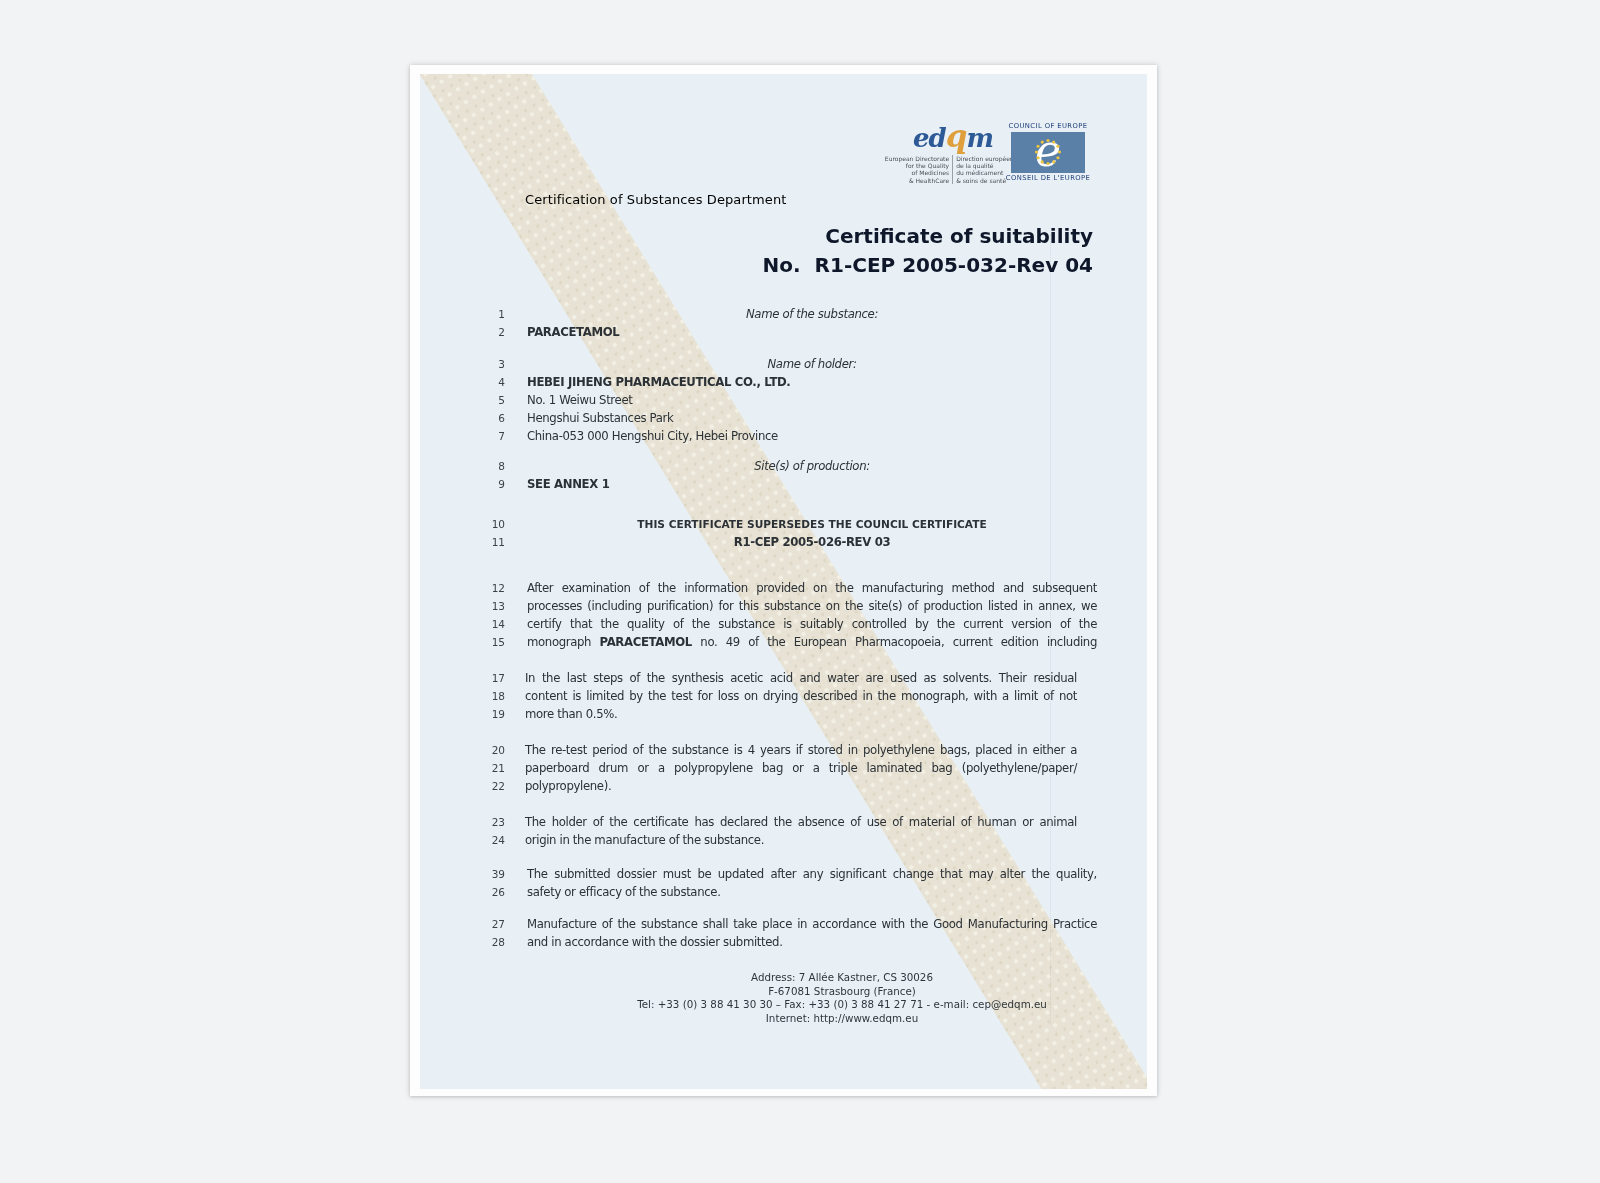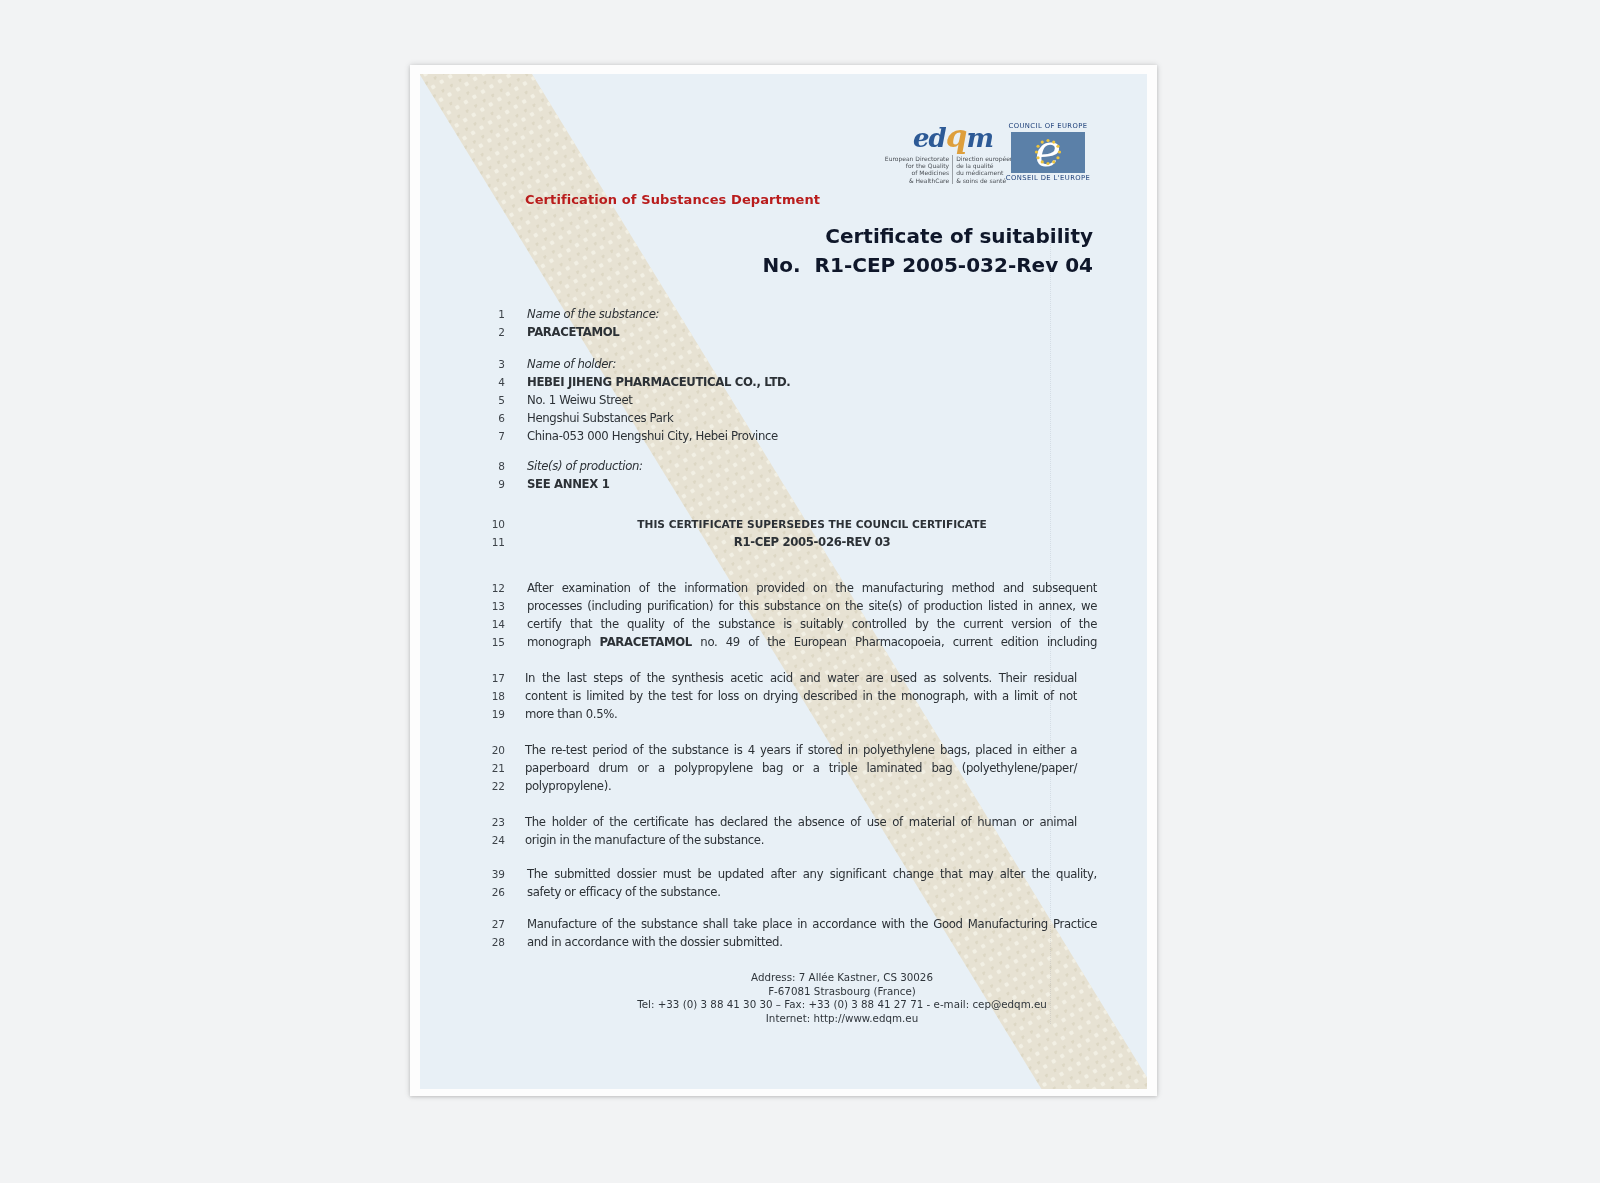--- a/index.html
+++ b/index.html
@@ -52,38 +52,38 @@
     font-size:6px;line-height:7.2px;color:#4a4f55;}
   .edqm-sub .col{white-space:nowrap;}
   .edqm-sub .l{text-align:right;border-right:1px solid #9aa0a6;padding-right:3px;}
   .edqm-sub .r{text-align:left;padding-left:3px;}
   .coe{position:absolute;left:585px;top:2px;width:86px;text-align:center;}
   .coe-top,.coe-bottom{font-size:6.8px;letter-spacing:.4px;line-height:9px;
     color:var(--coe-text,#1c3e78);white-space:nowrap;}
   .coe-square{width:74px;height:41px;margin:1px auto;display:block;background:var(--coe-blue,#5b80a8);}
 
   
-  .dept{margin:2px 0 0 105px;font-size:13px;font-weight:bold;color:#b91c1c;letter-spacing:.1px;}
+  .dept{margin:2px 0 0 105px;font-size:13px;font-weight:normal;color:#000000;letter-spacing:.1px;}
   .title1,.title2{width:566px;margin-left:107px;text-align:right;
     font-size:20px;font-weight:bold;line-height:29px;color:#0f172a;}
   .title1{margin-top:15px;}
   .title2{white-space:pre;}
 
   
   #paras{margin-top:25px;}
   .para.p1{margin-top:14px;}  .para.p2{margin-top:12px;}
   .para.p3{margin-top:22px;}  .para.p4{margin-top:28px;}
   .para.p5{margin-top:18px;}  .para.p6{margin-top:18px;}
   .para.p7{margin-top:18px;}  .para.p8{margin-top:16px;}
   .para.p9{margin-top:14px;}
   .ln{display:flex;line-height:18px;font-size:11.7px;letter-spacing:-.35px;color:#2c3136;}
   .num{flex:0 0 85px;text-align:right;font-size:10.5px;letter-spacing:0;color:#3c4248;}
   .txt{margin-left:22px;width:570px;}
   .ln.indent .txt{margin-left:20px;width:552px;}
-  .it{font-style:italic;}
+  .it{font-style:italic;text-align:center;}
   .bold{font-weight:bold;}
   .ctr{text-align:center;}
   .small{font-size:10.6px;letter-spacing:0;}
   .just{text-align:justify;text-align-last:justify;}
   .txt b{font-weight:bold;}
 
   
   .footer{margin:20px 0 0 139px;width:566px;text-align:center;
     font-size:10.3px;line-height:13.5px;color:#2f353b;}
 </style>

